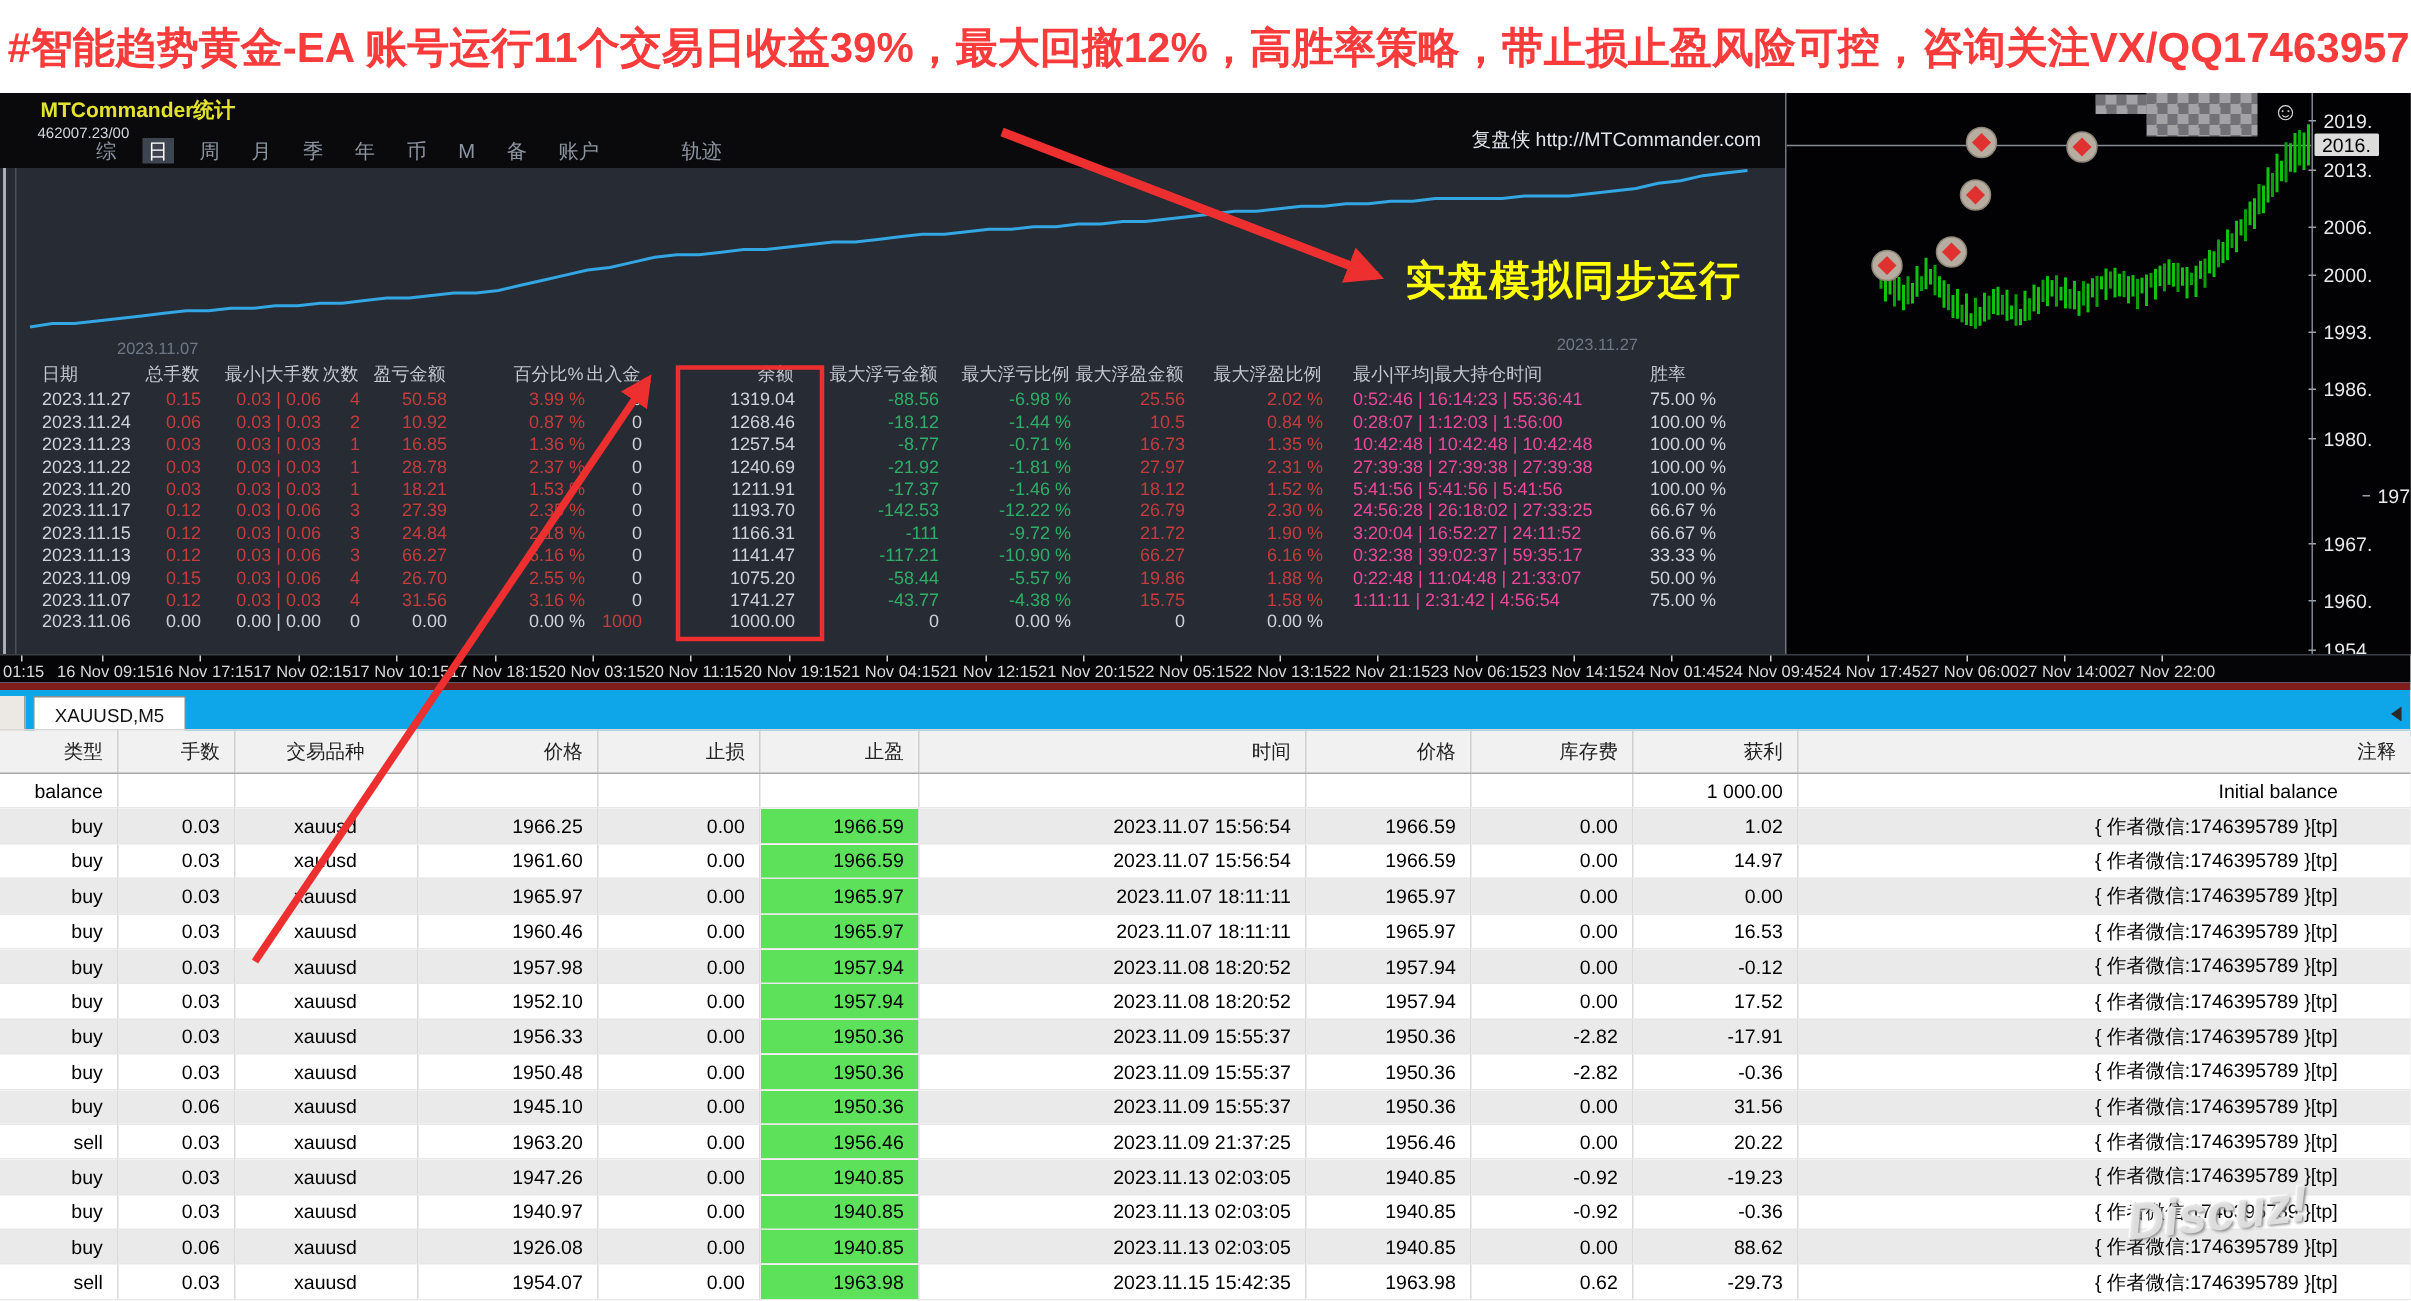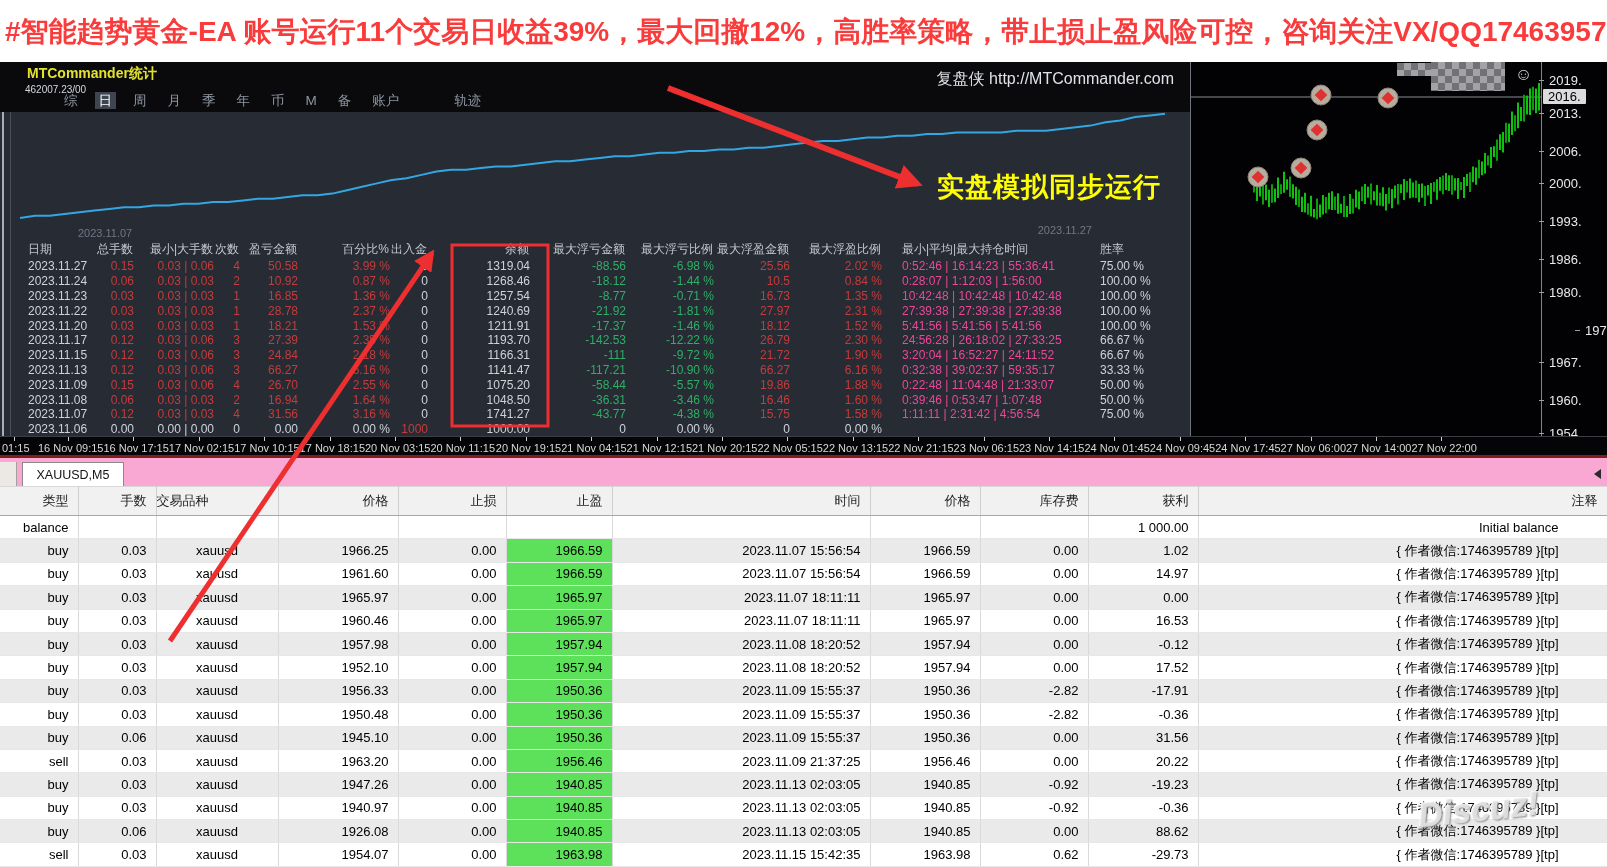--- a/index.html
+++ b/index.html
@@ -12,21 +12,21 @@
                color:#fa3b3b;white-space:nowrap}
 
   
   .dark{position:absolute;top:62px;left:0;width:1607px;height:393px;background:#262b34}
   .stats-panel{position:absolute;left:0;top:0;width:1190px;height:374px;background:#262b34}
   .panel-chrome{position:absolute;left:2px;top:0;width:6px;height:374px;
                 border-left:2px solid #a8aeb6;border-right:1px solid #4a5058}
   .panel-header{position:absolute;left:0;top:0;width:100%;height:50px;background:#0a0a0c}
   .app-title{position:absolute;left:27px;top:3px;color:#e3e32e;font-size:14px;font-weight:bold}
   .account-info{position:absolute;left:25px;top:22px;color:#d4d8de;font-size:10px}
-  .brand{position:absolute;right:16px;top:7px;color:#dfe3ea;font-size:16px}
+  .brand{position:absolute;right:16px;top:22px;color:#dfe3ea;font-size:13px}
   .menu-row{position:absolute;left:60px;top:30px;display:flex;gap:13px;align-items:center}
   .menu-item{color:#8d95a2;font-size:13.5px;padding:0 4px;line-height:17px}
   .menu-item.selected{background:#3e4450;color:#fff}
   .menu-item.gap{margin-left:34px}
 
   .equity-chart{position:absolute;left:0;top:50px;width:1190px;height:128px}
   .chart-label{position:absolute;color:#707886;font-size:11px}
   .cl-left{left:78px;bottom:1px}
   .cl-right{right:98px;bottom:4px}
 
@@ -61,36 +61,36 @@
   .m2{left:240px;top:0;width:74px;height:29px}
 
   
   .time-axis{position:absolute;left:0;top:374px;width:1607px;height:19px;background:#050507;
              border-top:1px solid #3a3f46}
   .t-label{position:absolute;bottom:2px;color:#d8d8d8;font-size:11px;white-space:nowrap}
   .t-tick{position:absolute;top:0;width:1px;height:4px;background:#cfcfcf}
 
   
   .trades-panel{position:absolute;top:455px;left:0;width:1607px;height:412px;background:#fff}
-  .tab-strip{position:absolute;top:0;left:0;width:100%;height:31px;background:#f9a8d4;
-             border-top:3px solid #7f1d1d}
+  .tab-strip{position:absolute;top:0;left:0;width:100%;height:31px;background:#0ea5e9;
+             border-top:5px solid #7f1d1d}
   .tab-corner{position:absolute;left:0;top:4px;width:16px;height:27px;background:#ece9e4;
               border-right:1px solid #a5a19a}
   .tab{position:absolute;left:22px;top:4px;width:100px;height:26px;background:#fff;
        border:1px solid #8a8a8a;border-bottom:none;font-size:12.5px;color:#111;
        text-align:center;line-height:25px}
   .tab-scroll-icon{position:absolute;right:6px;top:11px;width:0;height:0;
        border-top:5px solid transparent;border-bottom:5px solid transparent;border-right:7px solid #2a2a2a}
 
   .trades-table{position:absolute;top:31px;left:0;width:1607px;border-collapse:collapse;
                 table-layout:fixed;font-size:13px;color:#000}
   .trades-table th{height:28px;background:#f1f1f1;font-weight:normal;color:#222;text-align:right;
                    padding:0 9px 0 0;border-right:1px solid #cfcfcf;border-bottom:1px solid #a8a8a8;
                    border-top:1px solid #d8d8d8;white-space:nowrap}
-  .trades-table th.center{text-align:left;padding-right:0}
+  .trades-table th.center{text-align:center;padding-right:0}
   .trades-table td{height:22.4px;text-align:right;padding:0 9px 0 0;border-right:1px solid #d9d9d9;
                    border-bottom:1px solid #e7e7e7;white-space:nowrap;overflow:hidden}
   .trades-table td.center{text-align:center;padding-right:0}
   .trades-table tr.alt td{background:#eaeaea}
   .trades-table td.tp{background:#5de05a !important}
   .trades-table td.note{padding-right:48px}
 
   
   .overlay{position:absolute;left:0;top:0;z-index:50;pointer-events:none}
   .sync-note{position:absolute;left:937px;top:169px;z-index:51;color:#ffff00;
@@ -310,36 +310,20 @@
               <td class="c-red">4</td>
               <td class="c-red">26.70</td>
               <td class="c-red">2.55 %</td>
               <td class="c-white">0</td>
               <td class="c-white">1075.20</td>
               <td class="c-green">-58.44</td>
               <td class="c-green">-5.57 %</td>
               <td class="c-red">19.86</td>
               <td class="c-red">1.88 %</td>
               <td class="c-time">0:22:48 | 11:04:48 | 21:33:07</td>
-              <td class="c-win">50.00 %</td>
-            </tr>
-            <tr>
-              <td class="c-date">2023.11.08</td>
-              <td class="c-red">0.06</td>
-              <td class="c-red">0.03 | 0.03</td>
-              <td class="c-red">2</td>
-              <td class="c-red">16.94</td>
-              <td class="c-red">1.64 %</td>
-              <td class="c-white">0</td>
-              <td class="c-white">1048.50</td>
-              <td class="c-green">-36.31</td>
-              <td class="c-green">-3.46 %</td>
-              <td class="c-red">16.46</td>
-              <td class="c-red">1.60 %</td>
-              <td class="c-time">0:39:46 | 0:53:47 | 1:07:48</td>
               <td class="c-win">50.00 %</td>
             </tr>
             <tr>
               <td class="c-date">2023.11.07</td>
               <td class="c-red">0.12</td>
               <td class="c-red">0.03 | 0.03</td>
               <td class="c-red">4</td>
               <td class="c-red">31.56</td>
               <td class="c-red">3.16 %</td>
               <td class="c-white">0</td>

